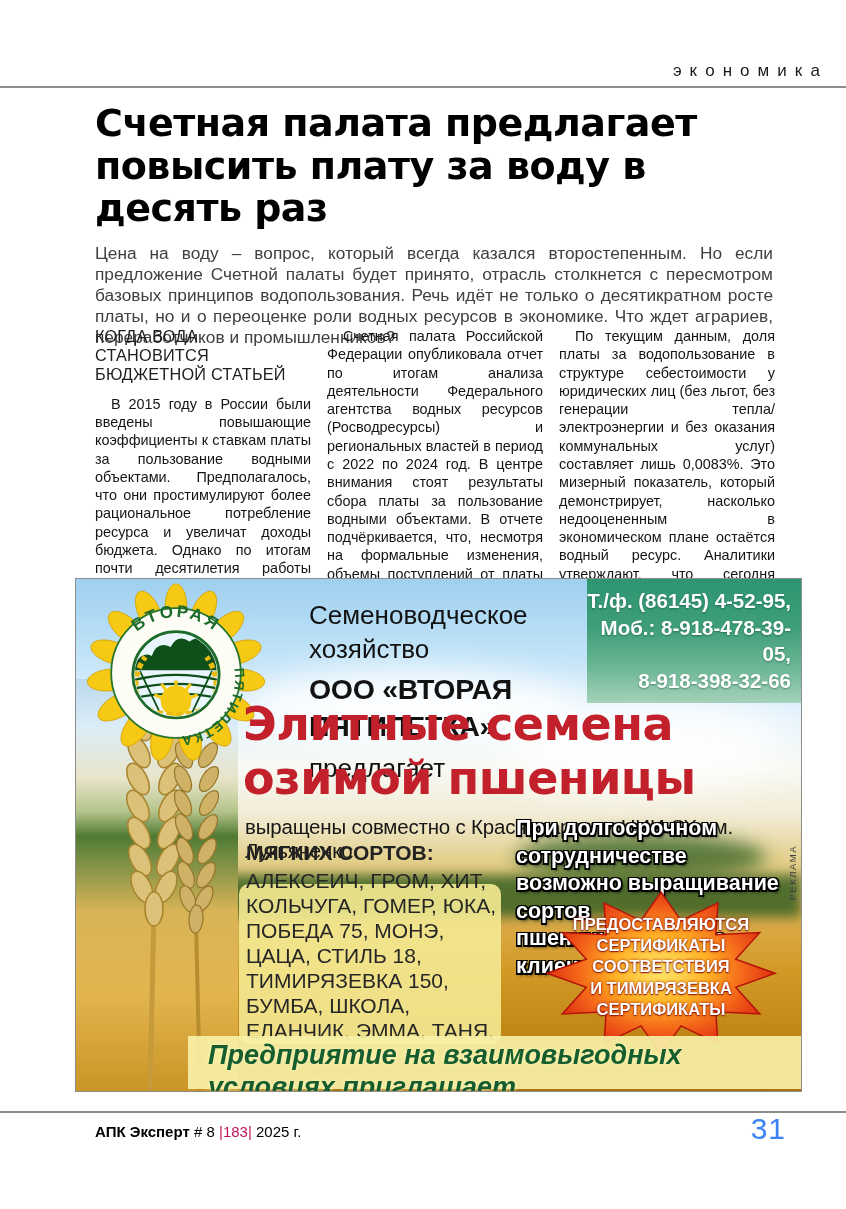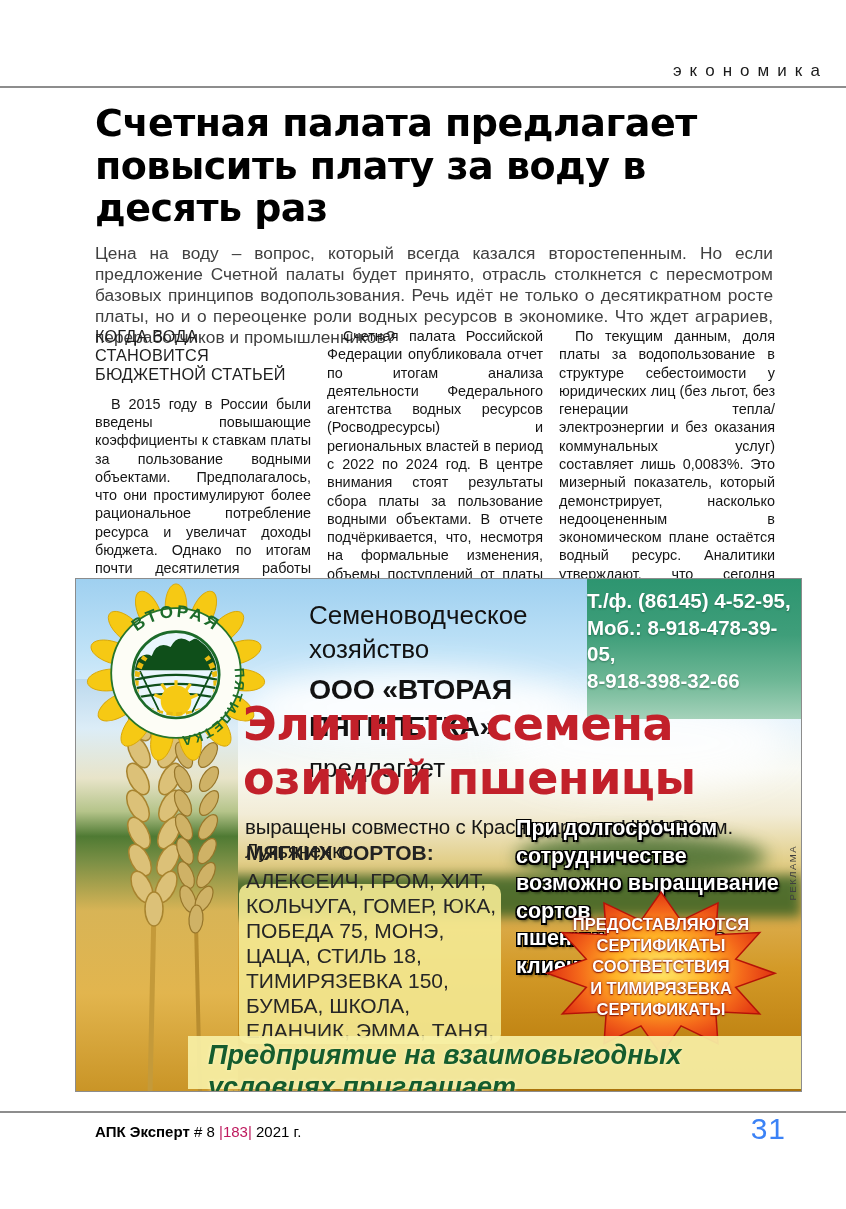--- a/index.html
+++ b/index.html
@@ -34,23 +34,23 @@
              border-radius:50%;filter:blur(9px);opacity:.75;}
   .wheat-strip{position:absolute;left:0;top:100px;width:162px;height:414px;
       background:linear-gradient(180deg,#bcd9ee 0%,#dcedf7 12%,#e8e4c9 24%,#b5c48a 32%,
                  #4f7a33 38%,#7a8f45 44%,#d8b456 56%,#e2b54e 76%,#c99426 100%);}
   .wheat-strip svg{position:absolute;inset:0;}
   .logo{position:absolute;left:10px;top:4px;width:180px;height:180px;}
   .company-block{position:absolute;left:233px;top:20px;width:300px;color:#121212;}
   .company-l1{font-size:26px;line-height:1.3;}
   .company-l2{font-size:28.5px;font-weight:bold;line-height:1.3;margin-top:4px;letter-spacing:-0.3px;}
   .company-l3{font-size:26px;line-height:1.3;margin-top:7px;}
-  .phone-panel{position:absolute;left:511px;top:0;width:216px;height:140px;box-sizing:border-box;
+  .phone-panel{position:absolute;left:511px;top:0;width:216px;height:124px;box-sizing:border-box;
       background:linear-gradient(180deg,#2d9570 0%,#3f9e7a 40%,#6db795 72%,#a5d2ba 100%);
-      padding:9px 12px 0 0;color:#fff;font-weight:bold;font-size:20.5px;
+      text-align:right;padding:9px 12px 0 0;color:#fff;font-weight:bold;font-size:20.5px;
       line-height:1.3;text-shadow:0 1px 2px rgba(0,60,40,.45);}
   .ad-headline{position:absolute;left:167px;top:118px;margin:0;
       font-family:"DejaVu Sans","Liberation Sans",sans-serif;
       font-size:46px;font-weight:800;color:#c2202a;line-height:1.18;white-space:pre-line;
       letter-spacing:-0.5px;}
   .ad-subheadline{position:absolute;left:169px;top:236px;width:565px;font-size:20.5px;
       color:#161616;letter-spacing:-0.2px;}
   .yellow-box{position:absolute;left:163px;top:305px;width:262px;height:160px;
       background:rgba(244,234,148,.9);border-radius:10px;}
   .varieties{position:absolute;left:170px;top:262px;width:280px;}
@@ -279,17 +279,17 @@
     </div>
 
     <div class="ad-marker">РЕКЛАМА</div>
   </div>
 
   <div class="footer-rule"></div>
   <div class="footer-line">
     <span class="mag">АПК Эксперт</span>
     <span># 8</span>
     <span class="issue">|183|</span>
-    <span>2021 г.</span>
+    <span>2025 г.</span>
   </div>
   <div class="page-number">31</div>
 
 </div>
 
 </body></html>

